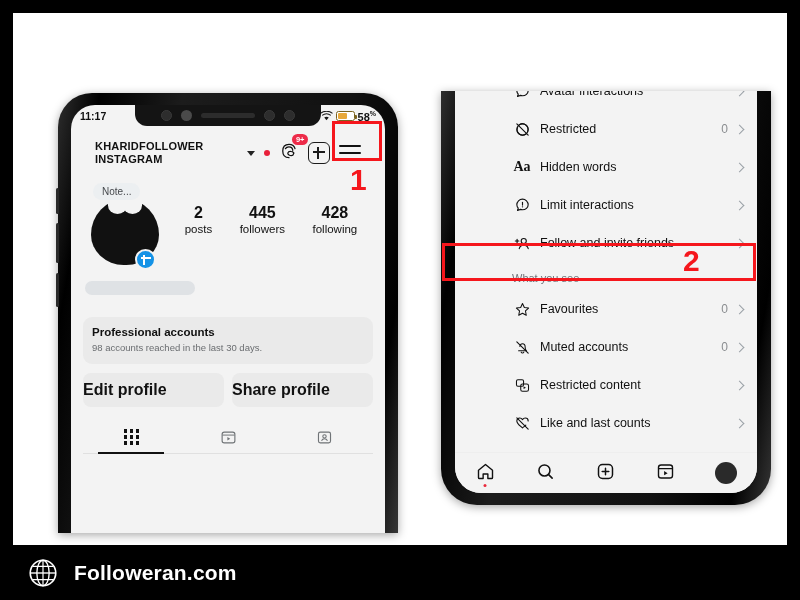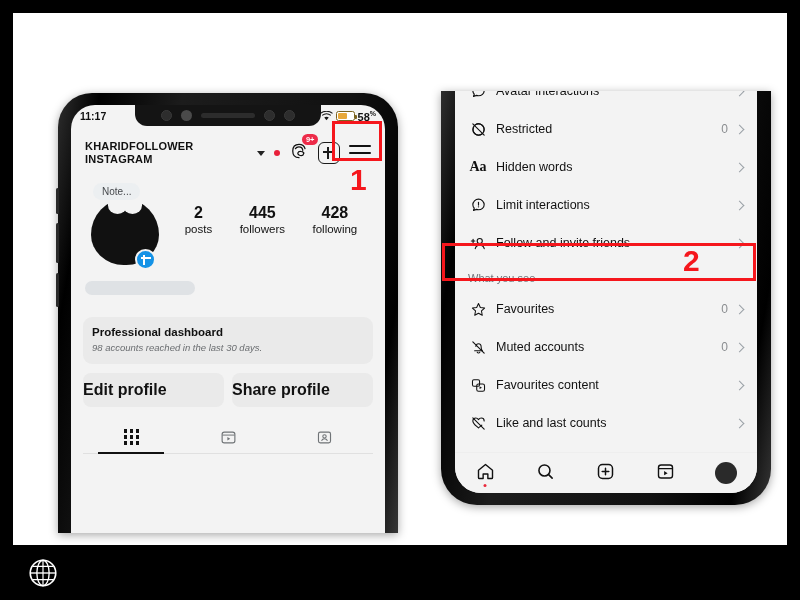--- a/index.html
+++ b/index.html
@@ -111,21 +111,21 @@
   .pct { font-size: 11px; font-weight: 700; }
   .pct small { font-size: 7px; font-weight: 600; vertical-align: super;}
 
   
   .ig-header {
     position: absolute;
     top: 26px; left: 0; right: 0;
     height: 44px;
     display: flex;
     align-items: center;
-    padding: 0 14px;
+    padding: 0 24px;
     box-sizing: border-box;
   }
   .username {
     font-size: 11px;
     font-weight: 700;
     color: #111;
     line-height: 13px;
     letter-spacing: .2px;
     max-width: 110px;
   }
@@ -243,21 +243,21 @@
   }
   .dash-card {
     position: absolute;
     left: 12px; right: 12px; top: 212px;
     background: #eaeaea;
     border-radius: 9px;
     padding: 8px 9px 9px 9px;
     box-sizing: border-box;
   }
   .dash-title { font-size: 11.5px; font-weight: 700; color:#111; line-height: 14px;}
-  .dash-sub { font-size: 9.5px; color:#6a6d70; line-height: 14px; margin-top:2px;font-style:italic;}
+  .dash-sub { font-size: 9.5px; color:#6a6d70; line-height: 14px; margin-top:2px;}
   .profile-btns {
     position: absolute;
     left: 12px; right: 12px; top: 268px;
     display: flex; gap: 8px;
   }
   .pbtn {
     flex: 1;
     background: #eaeaea;
     border-radius: 8px;
     font-size: 16px;
@@ -292,20 +292,21 @@
     right: 14px;
     top: 0;
     bottom: 12px;
     border-radius: 0 0 26px 26px;
     background: #f3f3f3;
   }
   .settings-list {
     position: absolute;
     left: 0; right: 0; top: 0; bottom: 40px;
     overflow: hidden;
+    padding-left: 44px;
   }
   .srow {
     height: 38px;
     display: flex;
     align-items: center;
     padding: 0 13px 0 12px;
     box-sizing: border-box;
   }
   .srow .sicon { width: 22px; flex: 0 0 22px; display:flex; align-items:center; justify-content:center; color:#111;}
   .srow .slabel { font-size: 12.5px; color:#111; margin-left: 7px; white-space: nowrap;}
@@ -439,21 +440,21 @@
             <div class="stat">
               <div class="num">428</div>
               <div class="lab">following</div>
             </div>
           </div>
         </div>
 
         <div class="name-skel"></div>
 
         <div class="dash-card">
-          <div class="dash-title">Professional dashboard</div>
+          <div class="dash-title">Professional accounts</div>
           <div class="dash-sub">98 accounts reached in the last 30 days.</div>
         </div>
 
         <div class="profile-btns">
           <div class="pbtn">Edit profile</div>
           <div class="pbtn">Share profile</div>
         </div>
 
         <div class="tabbar">
           <div class="tabitem active">
@@ -596,21 +597,21 @@
           </div>
 
           <div class="srow">
             <span class="sicon">
               <svg width="17" height="17" viewBox="0 0 24 24">
                 <rect x="3.5" y="4" width="10" height="9" rx="2" stroke="#111" stroke-width="1.5" fill="none"></rect>
                 <rect x="9.5" y="10" width="11" height="10" rx="2.5" stroke="#111" stroke-width="1.5" fill="none"></rect>
                 <path d="M13.5 13.2l3.4 1.9-3.4 1.9z" fill="#111"></path>
               </svg>
             </span>
-            <span class="slabel">Favourites content</span>
+            <span class="slabel">Restricted content</span>
             <span class="scount"></span>
             <span class="schev">
                 <i class="chev-r"></i>
               </span>
           </div>
 
           <div class="srow">
             <span class="sicon">
               <svg width="17" height="17" viewBox="0 0 24 24">
                 <path d="M20 8.3c0-2.4-1.9-4.1-4.1-4.1-1.6 0-3 .9-3.9 2.3-.9-1.4-2.3-2.3-3.9-2.3A4.1 4.1 0 0 0 4 8.3c0 4.2 5.9 7.8 8 10 1-1 3-2.3 4.7-4" stroke="#111" stroke-width="1.6" fill="none" stroke-linecap="round" stroke-linejoin="round"></path>
@@ -664,15 +665,16 @@
   </div>
 
   <div class="footer">
     <svg class="globe" viewBox="0 0 40 40">
       <circle cx="20" cy="20" r="17" stroke="#fff" stroke-width="2.2" fill="none"></circle>
       <ellipse cx="20" cy="20" rx="8.2" ry="17" stroke="#fff" stroke-width="1.8" fill="none"></ellipse>
       <line x1="3" y1="20" x2="37" y2="20" stroke="#fff" stroke-width="1.8"></line>
       <path d="M6.2 11.2h27.6M6.2 28.8h27.6" stroke="#fff" stroke-width="1.6"></path>
       <line x1="20" y1="3" x2="20" y2="37" stroke="#fff" stroke-width="1.6"></line>
     </svg>
+    <div class="brand">Followeran.com</div>
   </div>
 
 </div>
 
 </body></html>

